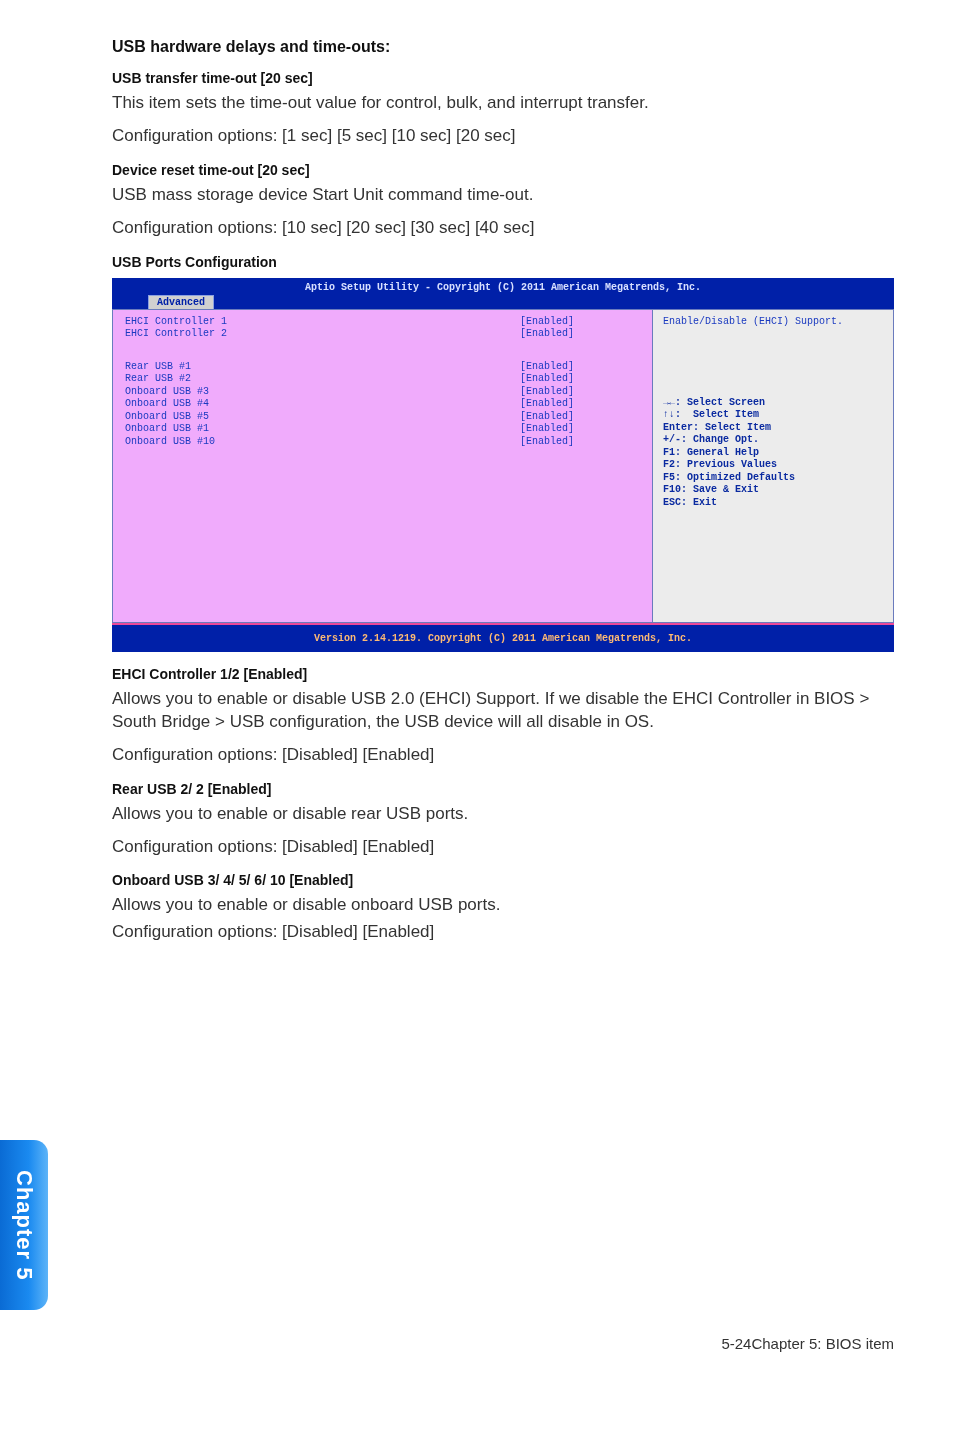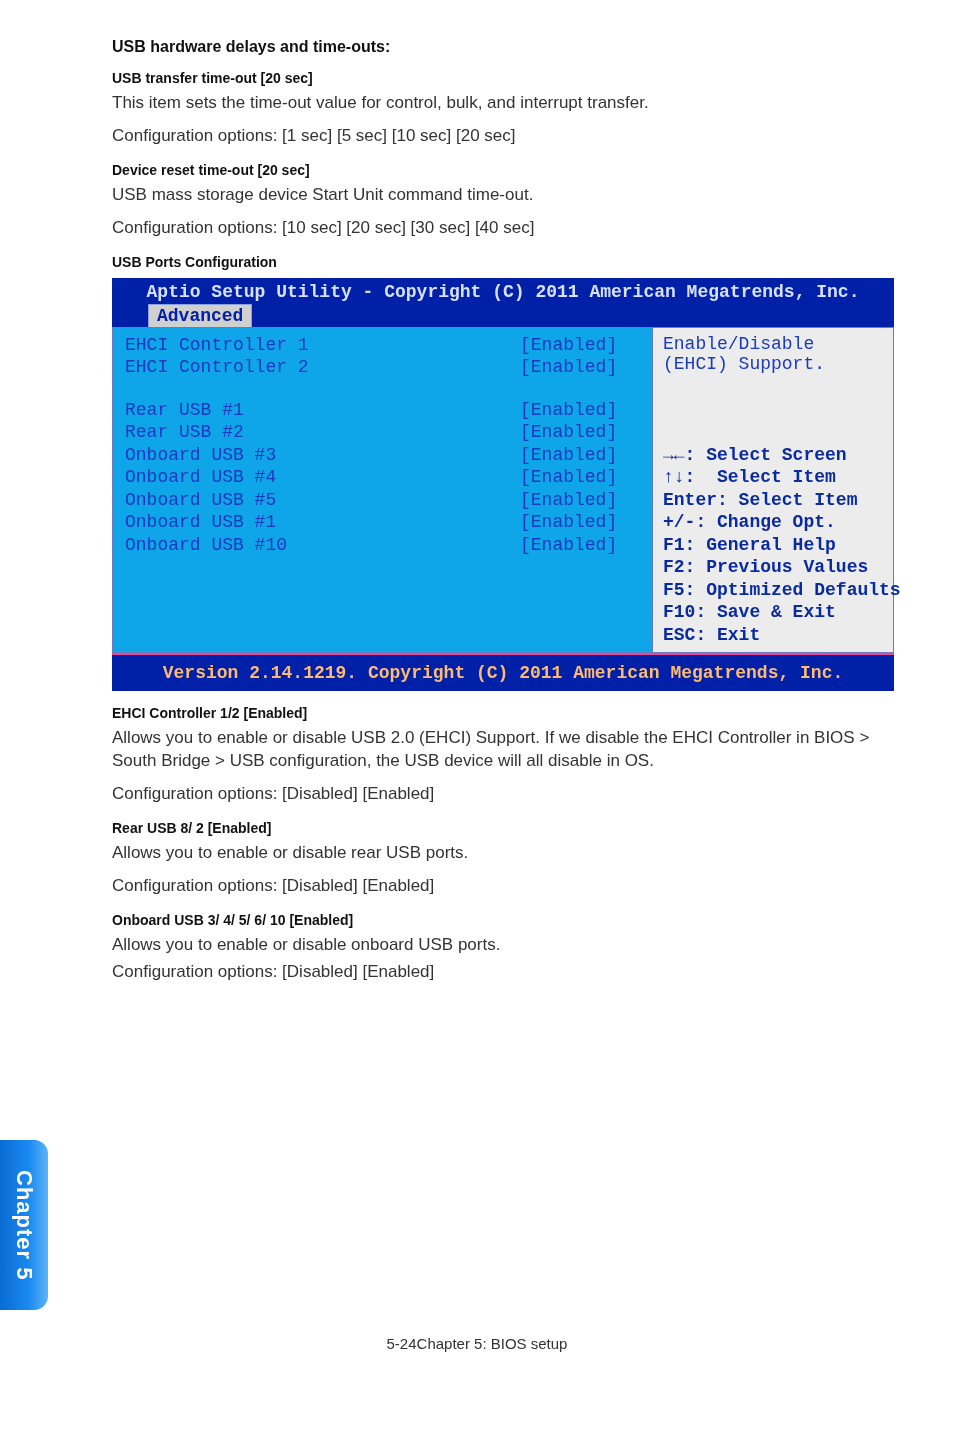--- a/index.html
+++ b/index.html
@@ -30,21 +30,21 @@
   }
   .body {
     font-size: 17px;
     color: #333;
     margin: 4px 0 10px 0;
     line-height: 1.35;
   }
   .bios-box {
     margin: 8px 0 0 0;
     font-family: "Courier New", monospace;
-    font-size: 18px;
+    font-size: 10px;
     background: #fff;
   }
   .bios-header {
     background: #0020a8;
     color: #b8c8f8;
     padding: 4px 8px 0 8px;
   }
   .bios-title {
     text-align: center;
     font-weight: bold;
@@ -62,21 +62,21 @@
     font-weight: bold;
     border: 1px solid #8aa0e0;
     border-bottom: none;
   }
   .bios-body {
     display: flex;
     border: 1px solid #6a7bbd;
   }
   .bios-left {
     flex: 1;
-    background: #0ea5e9;
+    background: #f0abfc;
     padding: 6px 12px;
     border-right: 1px solid #6a7bbd;
     min-height: 300px;
   }
   .bios-right {
     width: 220px;
     background: #ececec;
     padding: 6px 10px;
     position: relative;
   }
@@ -128,21 +128,21 @@
     font-size: 22px;
     letter-spacing: 1px;
     transform: rotate(0deg);
   }
   .footer-row {
     position: absolute;
     bottom: 28px;
     left: 60px;
     right: 60px;
     display: flex;
-    justify-content: center;
+    justify-content: flex-end;
     font-size: 15px;
     color: #333;
   }
   .footer-row .pageno { color: #333; }
 </style>
 </head>
 <body>
 
 <div class="page">
 
@@ -218,30 +218,30 @@
 ESC: Exit</div>
       </div>
     </div>
     <div class="bios-footer">Version 2.14.1219. Copyright (C) 2011 American Megatrends, Inc.</div>
   </div>
 
   <div class="h2">EHCI Controller 1/2 [Enabled]</div>
   <div class="body">Allows you to enable or disable USB 2.0 (EHCI) Support. If we disable the EHCI Controller in BIOS &gt; South Bridge &gt; USB configuration, the USB device will all disable in OS.</div>
   <div class="body">Configuration options: [Disabled] [Enabled]</div>
 
-  <div class="h2">Rear USB 8/ 2 [Enabled]</div>
+  <div class="h2">Rear USB 2/ 2 [Enabled]</div>
   <div class="body" style="margin-bottom:10px">Allows you to enable or disable rear USB ports.</div>
   <div class="body">Configuration options: [Disabled] [Enabled]</div>
 
   <div class="h2">Onboard USB 3/ 4/ 5/ 6/ 10 [Enabled]</div>
   <div class="body" style="margin-bottom:2px">Allows you to enable or disable onboard USB ports.</div>
   <div class="body">Configuration options: [Disabled] [Enabled]</div>
 
   <div class="side-tab">
     <span>Chapter 5</span>
   </div>
 
   <div class="footer-row">
     <span class="pageno">5-24</span>
-    <span>Chapter 5: BIOS setup</span>
+    <span>Chapter 5: BIOS item</span>
   </div>
 
 </div>
 
 </body></html>

